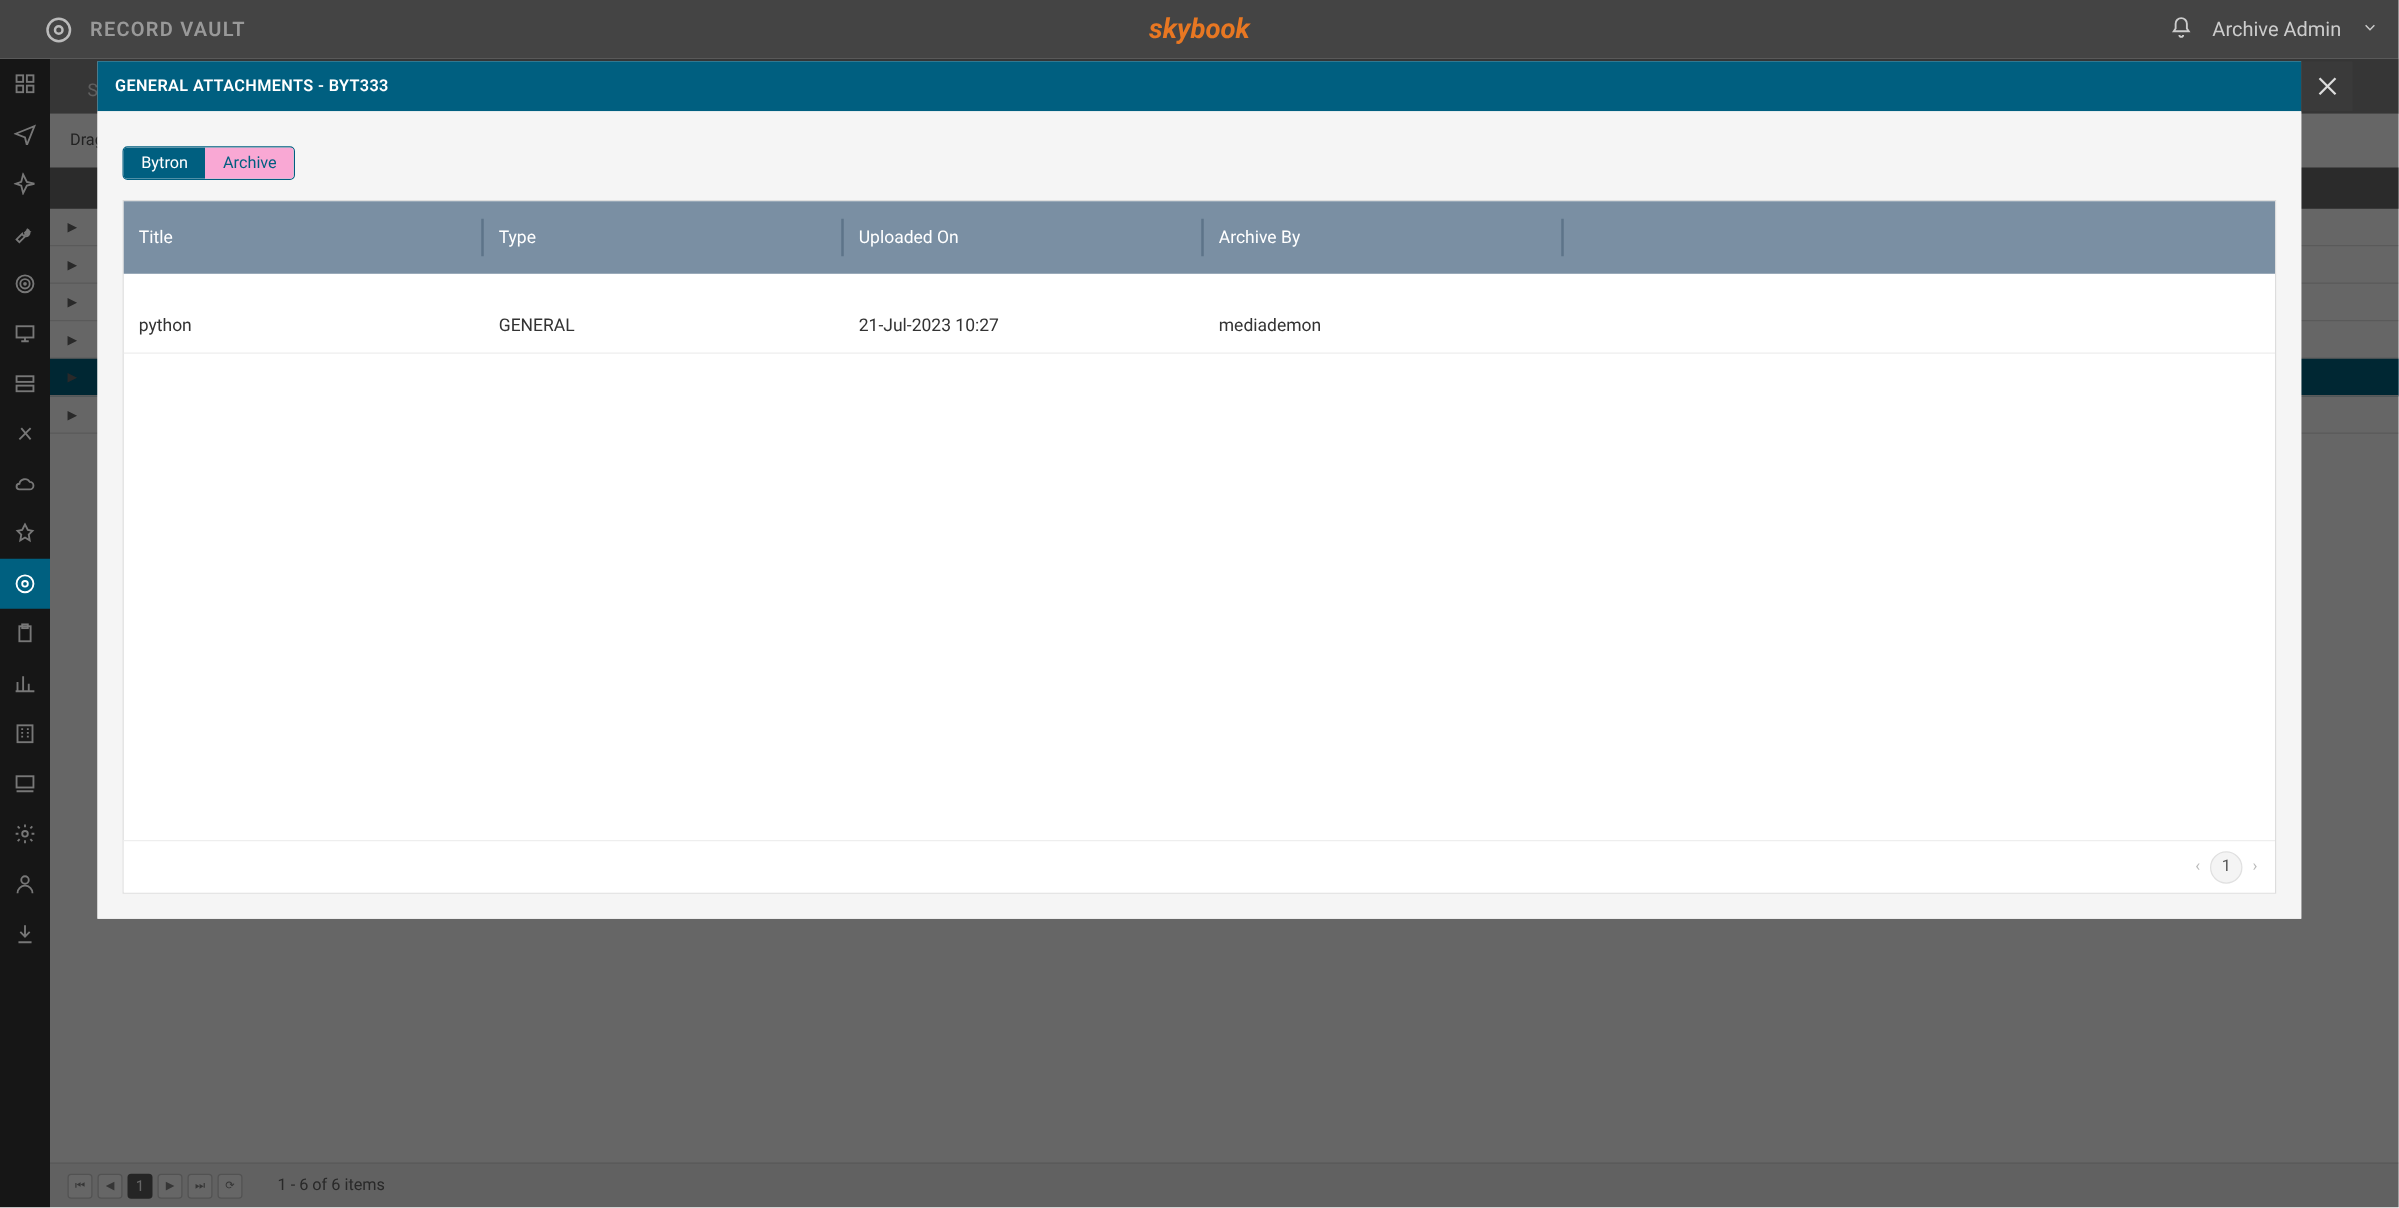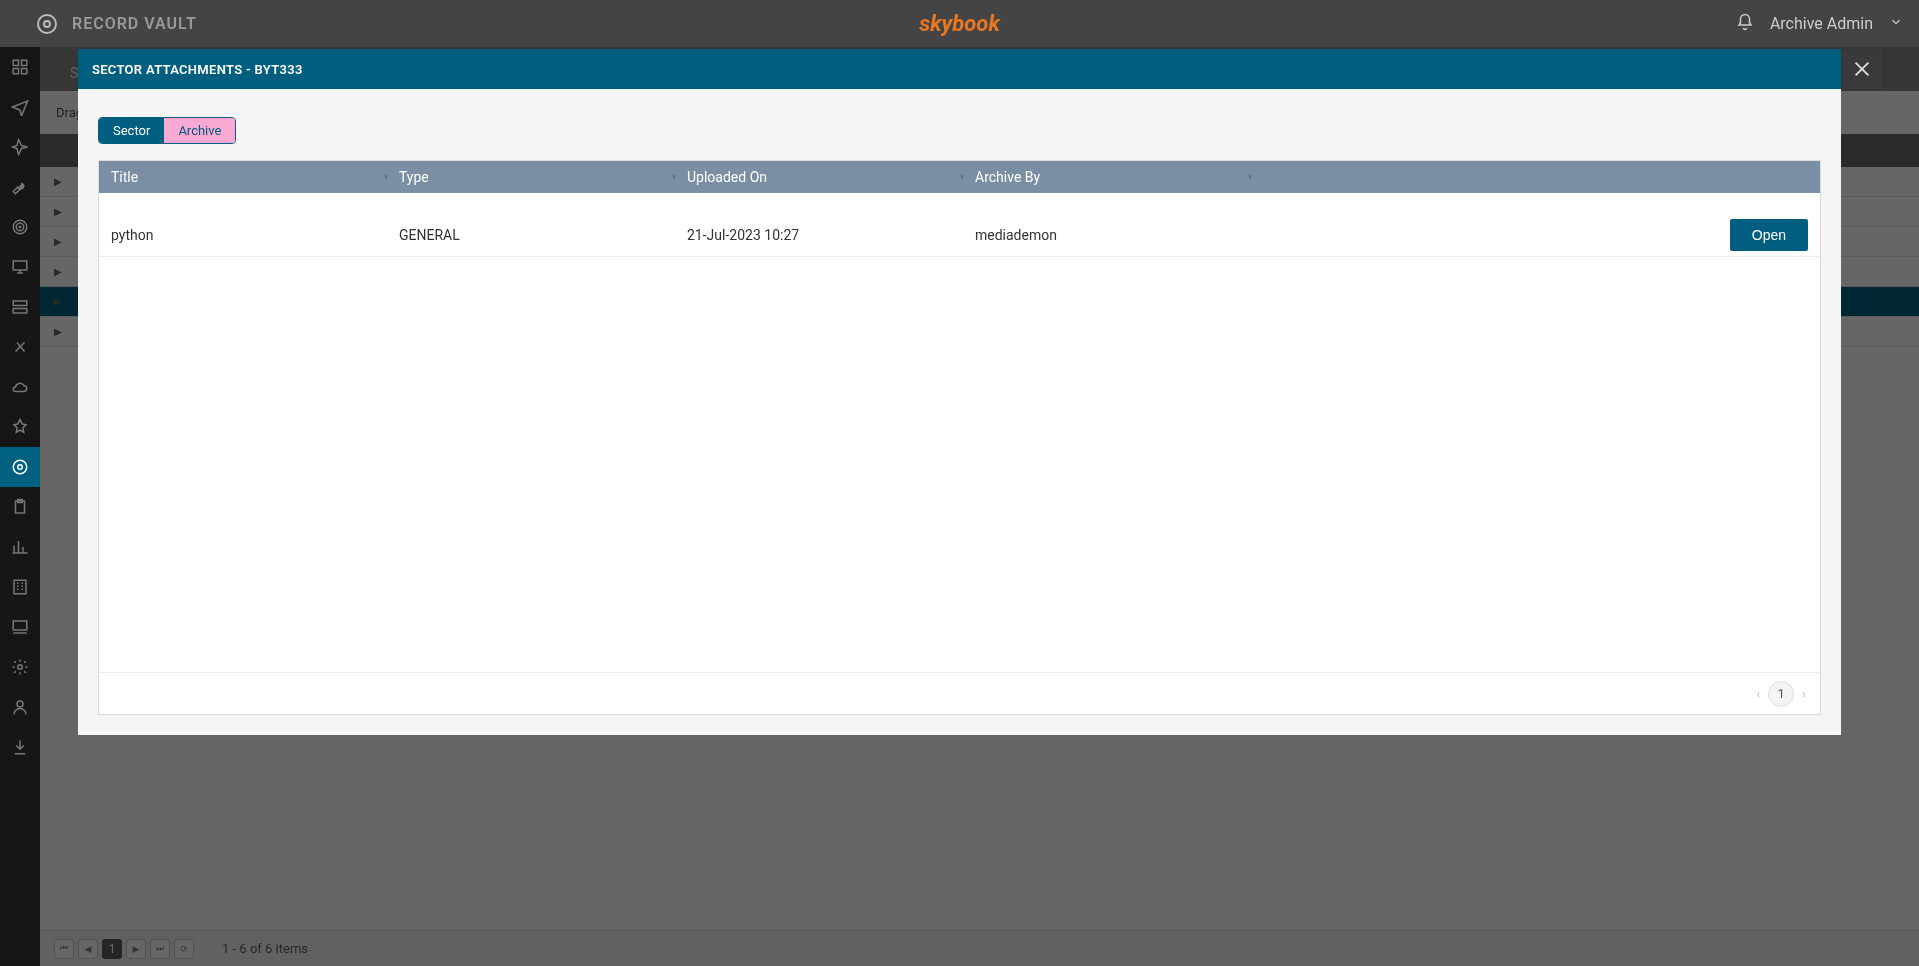--- a/index.html
+++ b/index.html
@@ -218,21 +218,21 @@
 
   .modal-table {
     flex: 1;
     background: #fff;
     border: 1px solid #ddd;
     display: flex;
     flex-direction: column;
   }
   .modal-table-header {
     display: flex;
-    height: 32px;
+    height: 58px;
     background: #7a8fa3;
     color: #fff;
     font-size: 14px;
     align-items: center;
   }
   .modal-table-header .col {
     padding: 0 12px;
     position: relative;
     display: flex;
     align-items: center;
@@ -480,52 +480,49 @@
   <span class="pager-page">1</span>
   <span class="pager-btn">▶</span>
   <span class="pager-btn">⏭</span>
   <span class="pager-btn">⟳</span>
   <span class="pager-status">1 - 6 of 6 items</span>
 </div>
 
 <div class="modal-backdrop"></div>
 <div class="modal">
   <div class="modal-header">
-    <span>SECTOR ATTACHMENTS - BYT333</span>
+    <span>GENERAL ATTACHMENTS - BYT333</span>
   </div>
   <div class="modal-close">
     <svg width="22" height="22" viewBox="0 0 24 24" fill="none" stroke-width="2">
         <line x1="5" y1="5" x2="19" y2="19"></line>
         <line x1="19" y1="5" x2="5" y2="19"></line>
       </svg>
   </div>
   <div class="modal-body">
 
     <div class="toggle-group">
-      <span class="toggle-btn active">Sector</span>
+      <span class="toggle-btn active">Bytron</span>
       <span class="toggle-btn">Archive</span>
     </div>
 
     <div class="modal-table">
       <div class="modal-table-header">
         <div class="col col-title">Title</div>
         <div class="col col-type">Type</div>
         <div class="col col-upon">Uploaded On</div>
         <div class="col col-upby">Archive By</div>
         <div class="col col-act"></div>
       </div>
       <div class="modal-table-body">
         <div class="modal-table-row">
           <div class="cell cell-title">python</div>
           <div class="cell cell-type">GENERAL</div>
           <div class="cell cell-upon">21-Jul-2023 10:27</div>
           <div class="cell cell-upby">mediademon</div>
-          <div class="cell cell-act">
-            <button class="open-btn">Open</button>
-          </div>
         </div>
       </div>
       <div class="modal-table-footer">
         <span class="pg-arrow">‹</span>
         <span class="pg-num">1</span>
         <span class="pg-arrow">›</span>
       </div>
     </div>
 
   </div>

